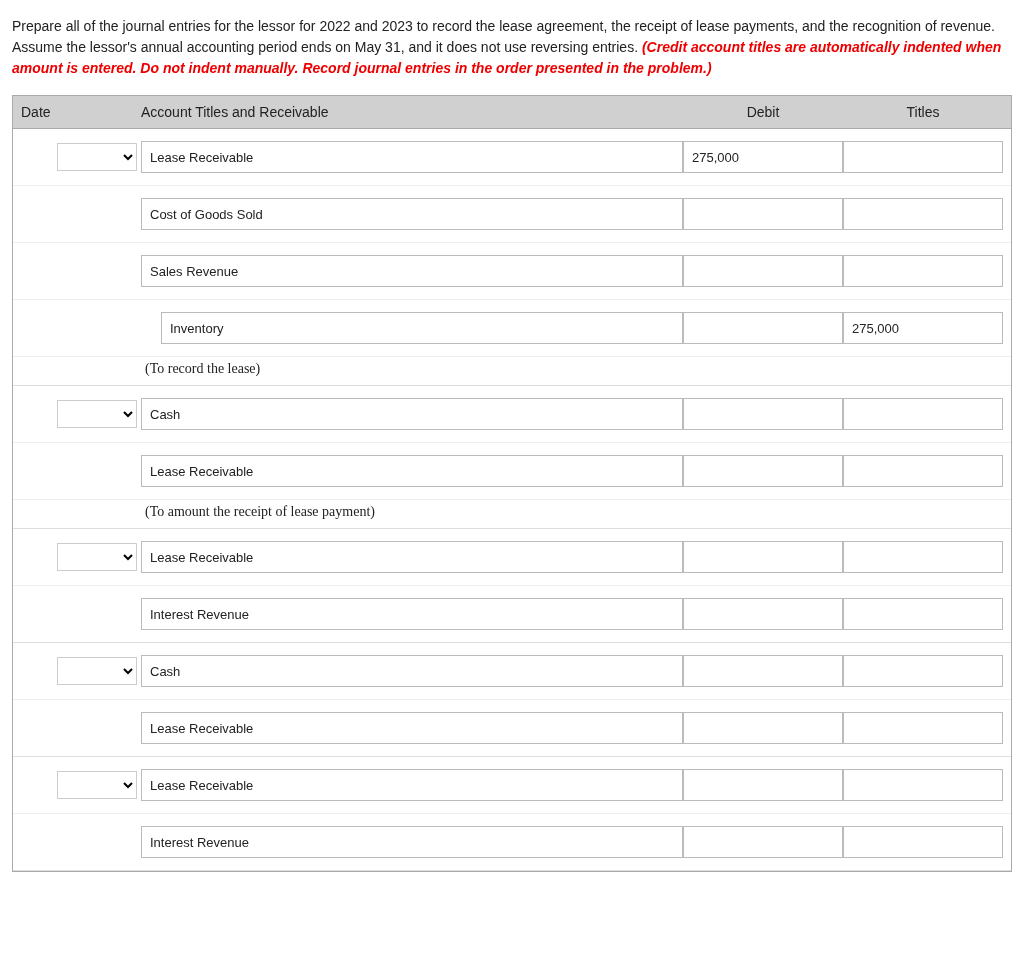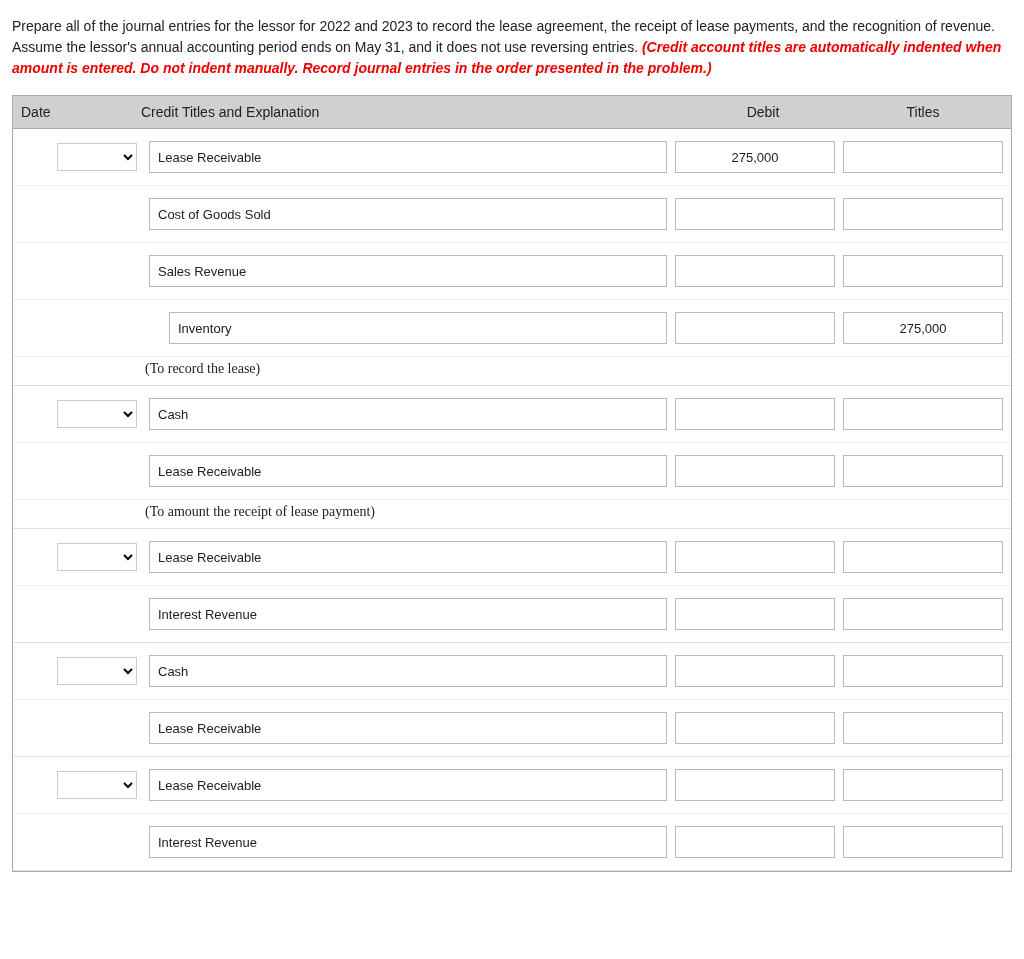--- a/index.html
+++ b/index.html
@@ -62,21 +62,20 @@
       border-bottom: 1px solid #ddd;
     }
 
     .entry-row {
       display: grid;
       grid-template-columns: 120px 1fr 160px 160px;
       align-items: center;
       min-height: 48px;
       border-bottom: 1px solid #eee;
       padding: 12px 8px;
-      gap: 8px;
     }
 
     .entry-row:last-child {
       border-bottom: none;
     }
 
     .note-row {
       display: grid;
       grid-template-columns: 120px 1fr 160px 160px;
       align-items: center;
@@ -114,21 +113,21 @@
       width: calc(100% - 20px);
     }
 
     .amount-input {
       width: 100%;
       height: 32px;
       border: 1px solid #bbb;
       padding: 4px 8px;
       font-size: 13px;
       background: #fff;
-      text-align: center;
+      text-align: left;
       color: #222;
     }
 
     .col-date-cell {
       display: flex;
       align-items: center;
       justify-content: flex-end;
       padding-right: 4px;
     }
 
@@ -153,21 +152,21 @@
 <div class="page-container">
 
   <div class="instructions">
     <span>Prepare all of the journal entries for the lessor for 2022 and 2023 to record the lease agreement, the receipt of lease payments, and the recognition of revenue. Assume the lessor's annual accounting period ends on May 31, and it does not use reversing entries.</span>
     <span> </span>
     <span class="red-italic">(Credit account titles are automatically indented when amount is entered. Do not indent manually. Record journal entries in the order presented in the problem.)</span>
   </div>
 
   <div class="table-header">
     <div class="col-date">Date</div>
-    <div class="col-account">Credit Titles and Explanation</div>
+    <div class="col-account">Account Titles and Receivable</div>
     <div class="col-debit">Debit</div>
     <div class="col-credit">Titles</div>
   </div>
 
   <div class="journal-table" id="journal-table">
 
   <div class="entry-group">
         <div class="entry-row">
           <div class="col-date-cell">
             <select class="date-select"><option value=""></option></select>

